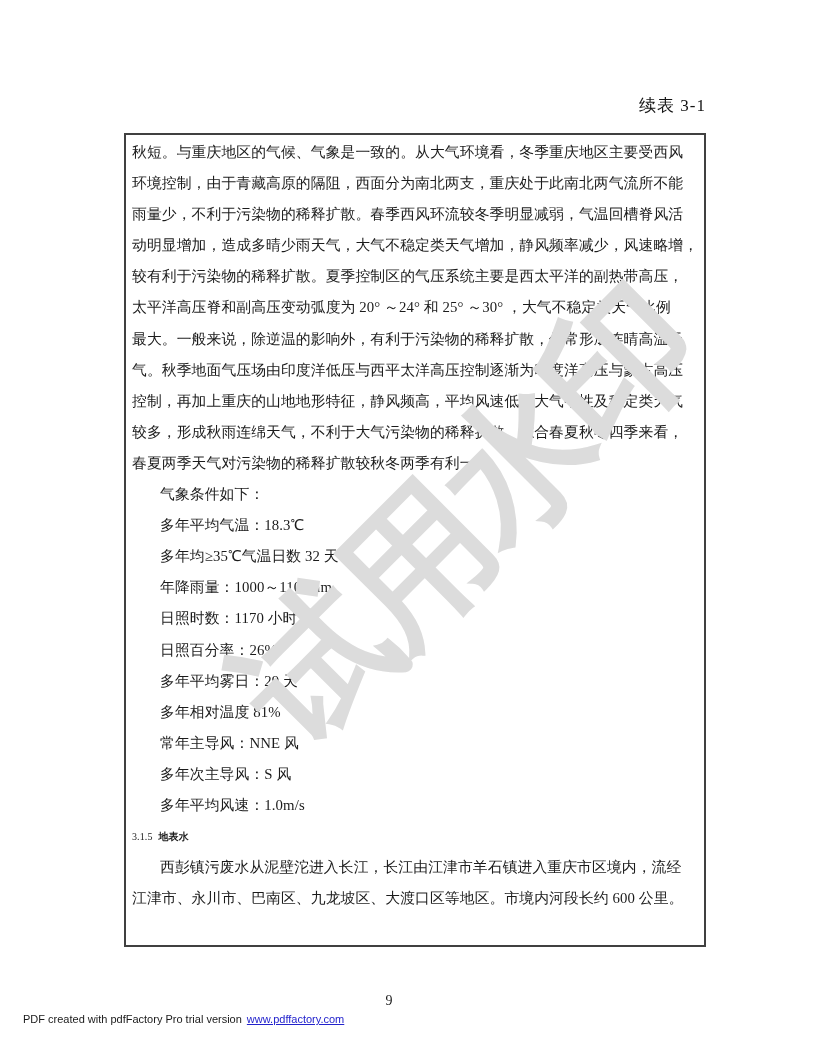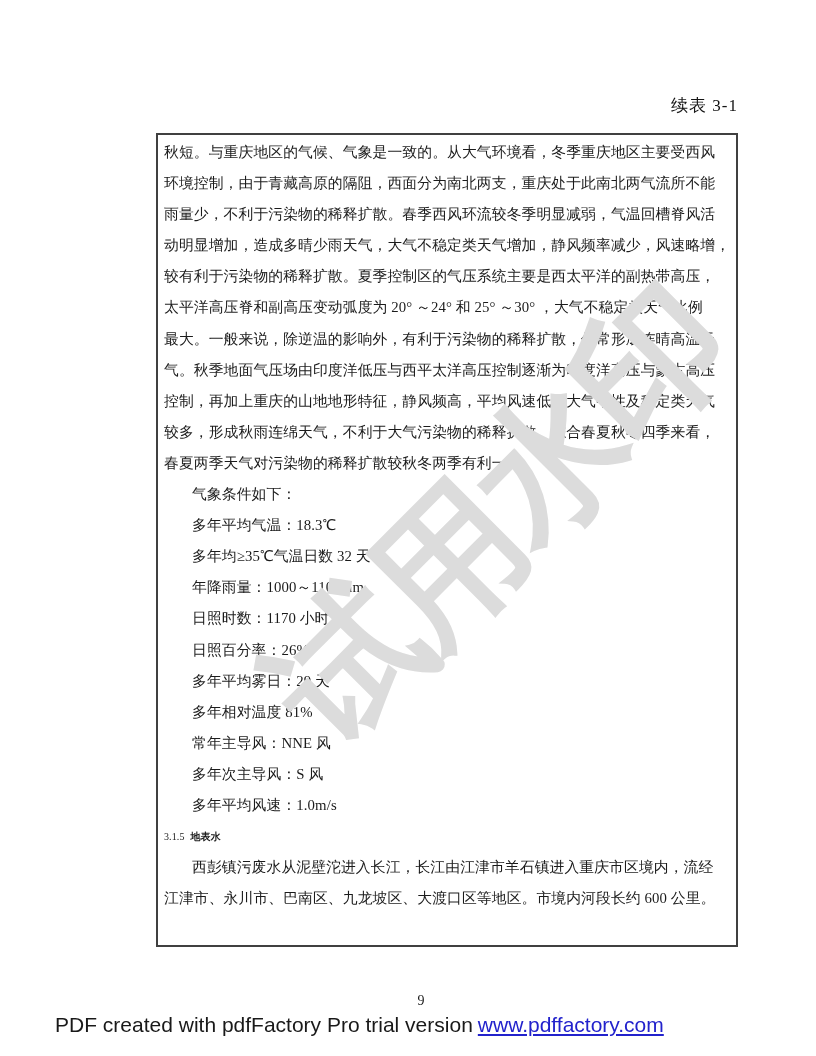--- a/index.html
+++ b/index.html
@@ -1,20 +1,20 @@
 <!DOCTYPE html>
 <html><head>
 <meta charset="utf-8">
 <style>
   html, body { margin:0; padding:0; }
   body {
     width:816px; height:1056px; position:relative; background:#ffffff;
     font-family:"Liberation Serif", serif; overflow:hidden;
   }
-  .page { position:absolute; left:0; top:0; width:682px; height:1056px;margin-left:32px; }
+  .page { position:absolute; left:0; top:0; width:682px; height:1056px; }
 
   .header-label {
     position:absolute; top:94px; left:0; width:706px;
     text-align:right; font-size:17px; color:#141414; letter-spacing:1px;
   }
 
   .content-box {
     position:absolute; left:124px; top:133px; width:582px; height:814px;
     border:2px solid #404040; box-sizing:border-box; padding:2px 6px 0 6px;
     background:#fff;
@@ -35,21 +35,21 @@
     z-index:3; pointer-events:none; white-space:nowrap;
   }
 
   .page-number {
     position:absolute; top:993px; left:0; width:778px; text-align:center;
     font-size:14px; color:#1b1b1b;
   }
 
   .footer {
     position:absolute; top:1013px; left:23px;
-    font-family:"Liberation Sans", sans-serif; font-size:21px; color:#191919;
+    font-family:"Liberation Sans", sans-serif; font-size:11px; color:#191919;
     white-space:nowrap;
   }
   .footer-link { color:#2222cc; text-decoration:underline; margin-left:5px; cursor:pointer; }
 </style>
 </head>
 <body>
 
 <div class="page">
 
   <div class="header-label">续表 3-1</div>

